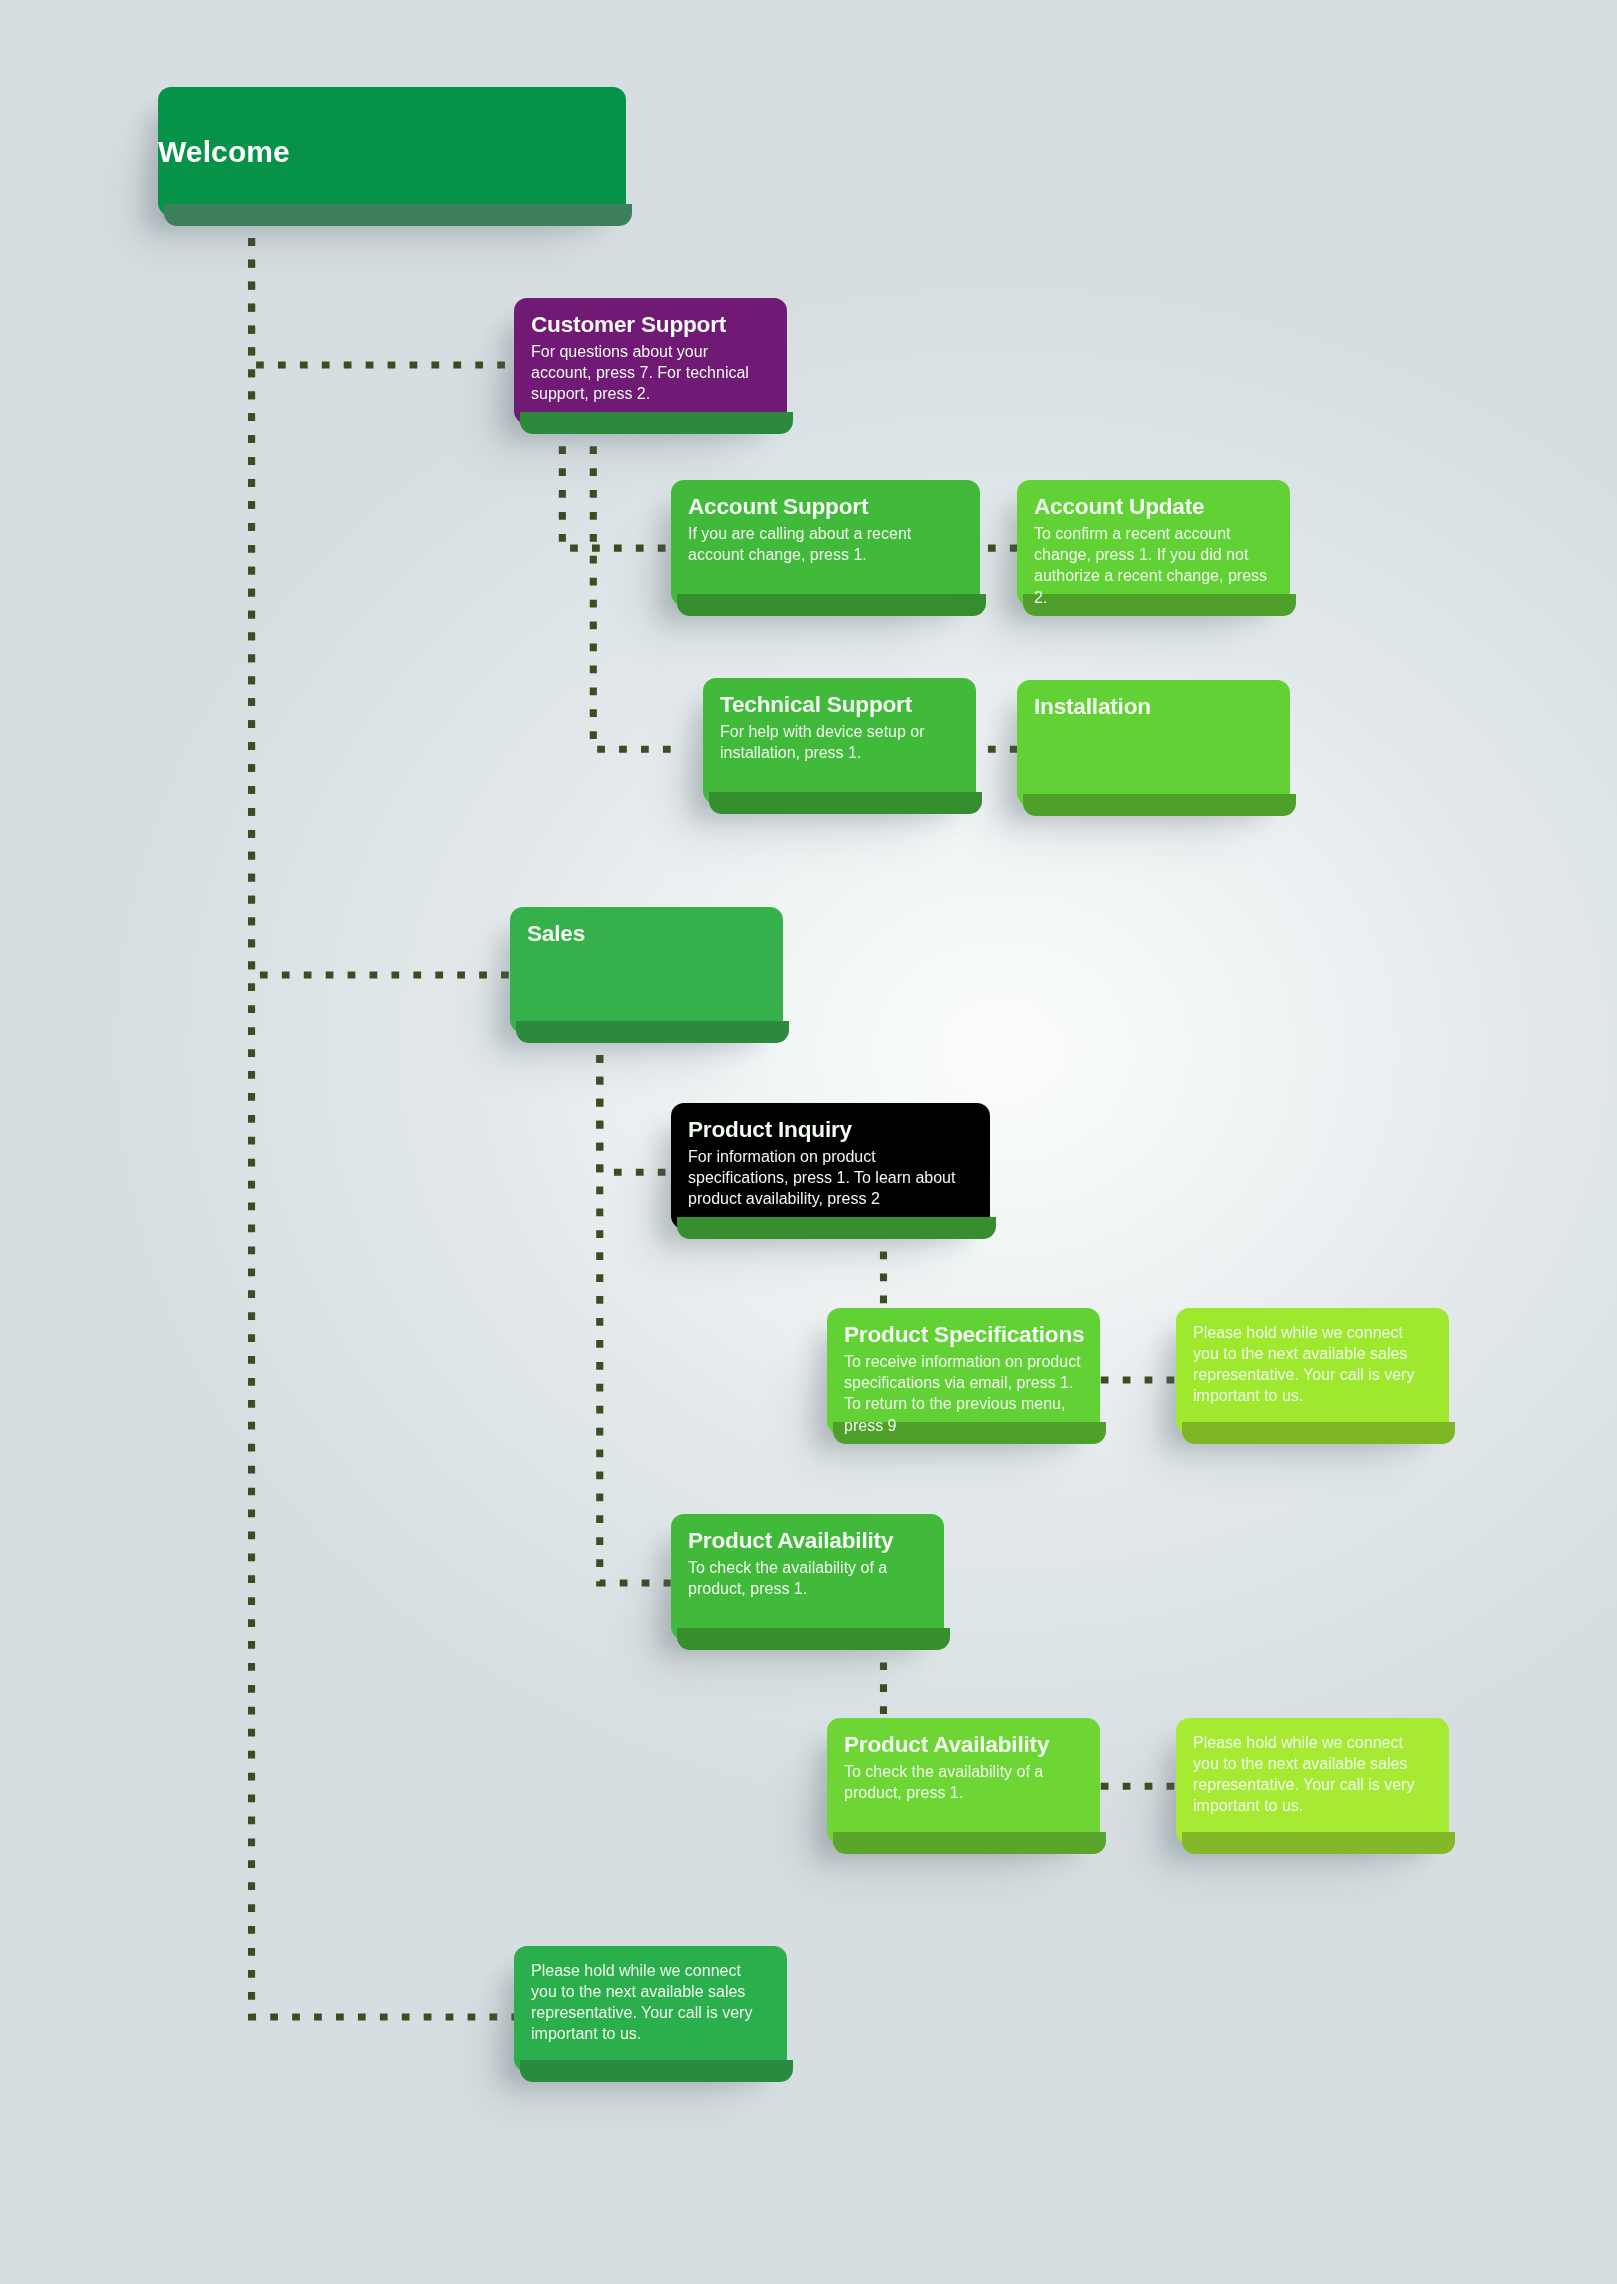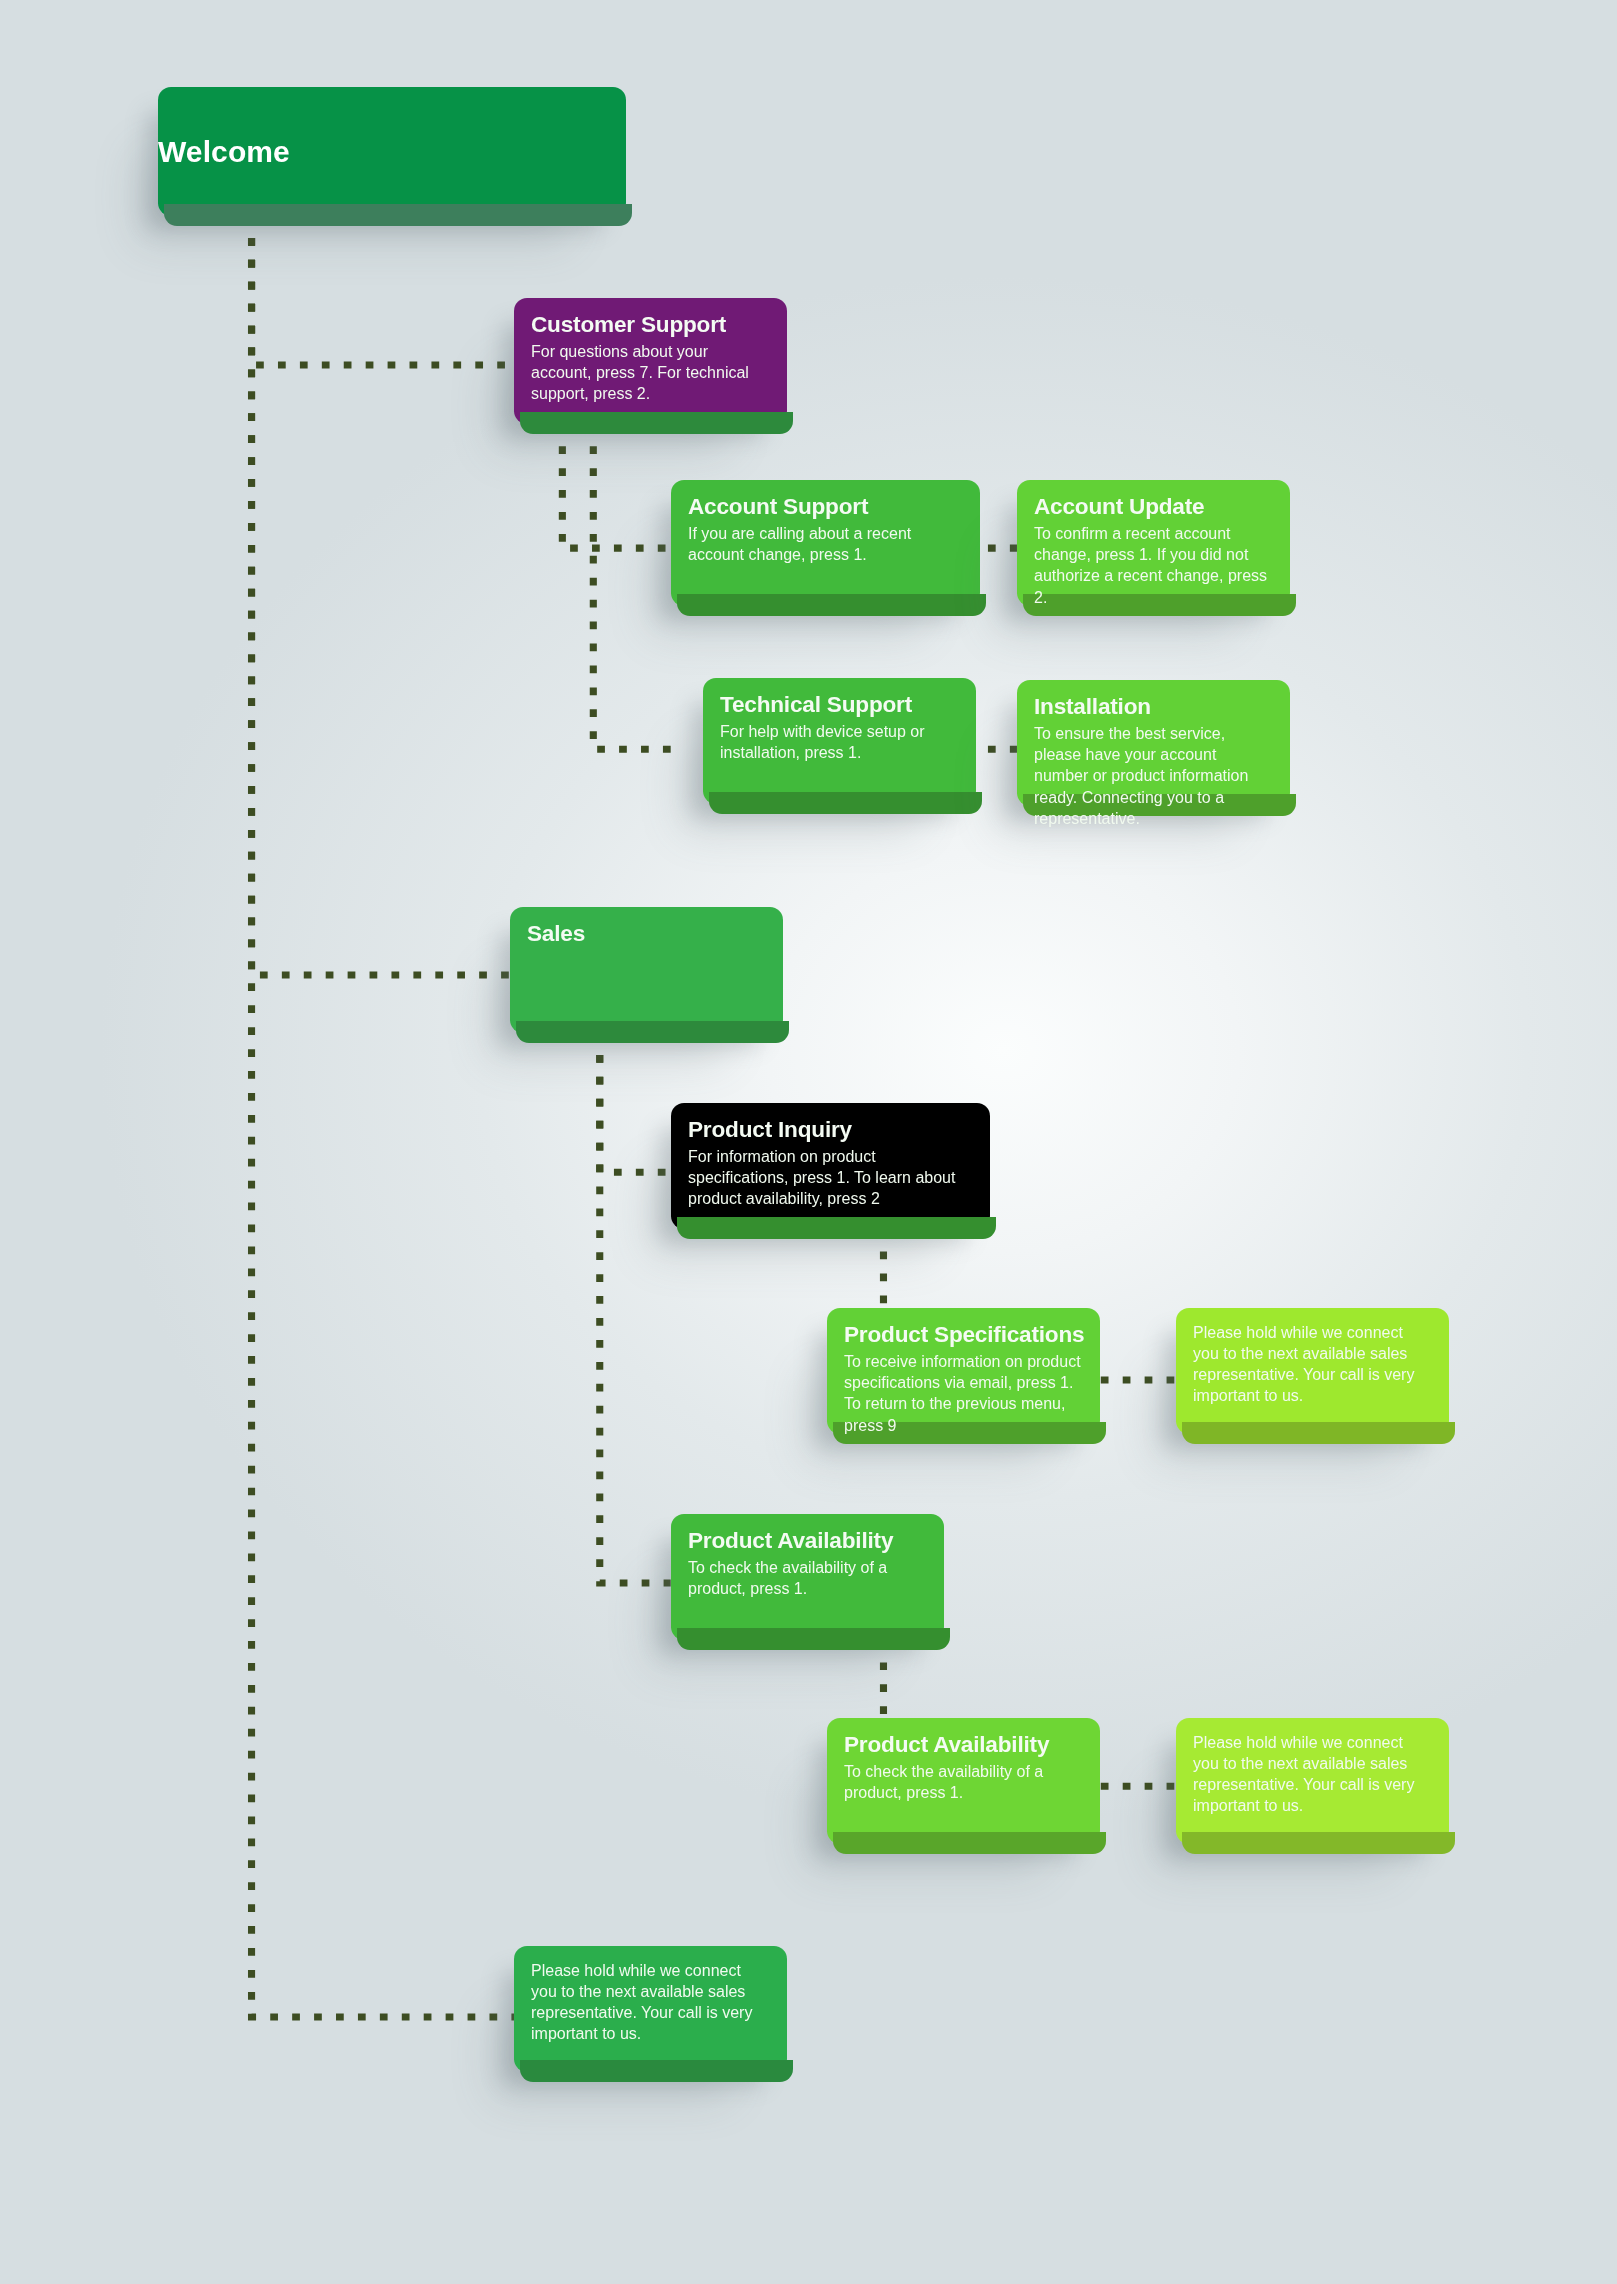--- a/index.html
+++ b/index.html
@@ -149,21 +149,20 @@
       <div class="node c-lime" style="left: 1017px; top: 480px; width: 273px; height: 126px; background: rgb(98, 209, 54); --lip: #4ea02b;">
         <div class="title">Account Update</div>
         <div class="body">To confirm a recent account change, press 1. If you did not authorize a recent change, press 2.</div>
       </div>
       <div class="node c-green" style="left: 671px; top: 678px; width: 273px; height: 126px; background: rgb(65, 186, 59); margin-left: 32px; --lip: #358f2f;">
         <div class="title">Technical Support</div>
         <div class="body">For help with device setup or installation, press 1.</div>
       </div>
       <div class="node c-lime" style="left: 1017px; top: 680px; width: 273px; height: 126px; background: rgb(98, 209, 54); --lip: #4ea02b;">
         <div class="title">Installation</div>
-        <div class="body">To ensure the best service, please have your account number or product information ready. Connecting you to a representative.</div>
       </div>
       <div class="node c-mid" style="left: 510px; top: 907px; width: 273px; height: 126px; background: rgb(53, 176, 74); --lip: #2d8a3c;">
         <div class="title">Sales</div>
       </div>
       <div class="node c-green" style="left: 671px; top: 1103px; width: 319px; height: 126px; background: #000000; --lip: #358f2f;">
         <div class="title">Product Inquiry</div>
         <div class="body">For information on product specifications, press 1. To learn about product availability, press 2</div>
       </div>
       <div class="node c-lime" style="left: 827px; top: 1308px; width: 273px; height: 126px; background: rgb(98, 209, 54); --lip: #4ea02b;">
         <div class="title">Product Specifications</div>

